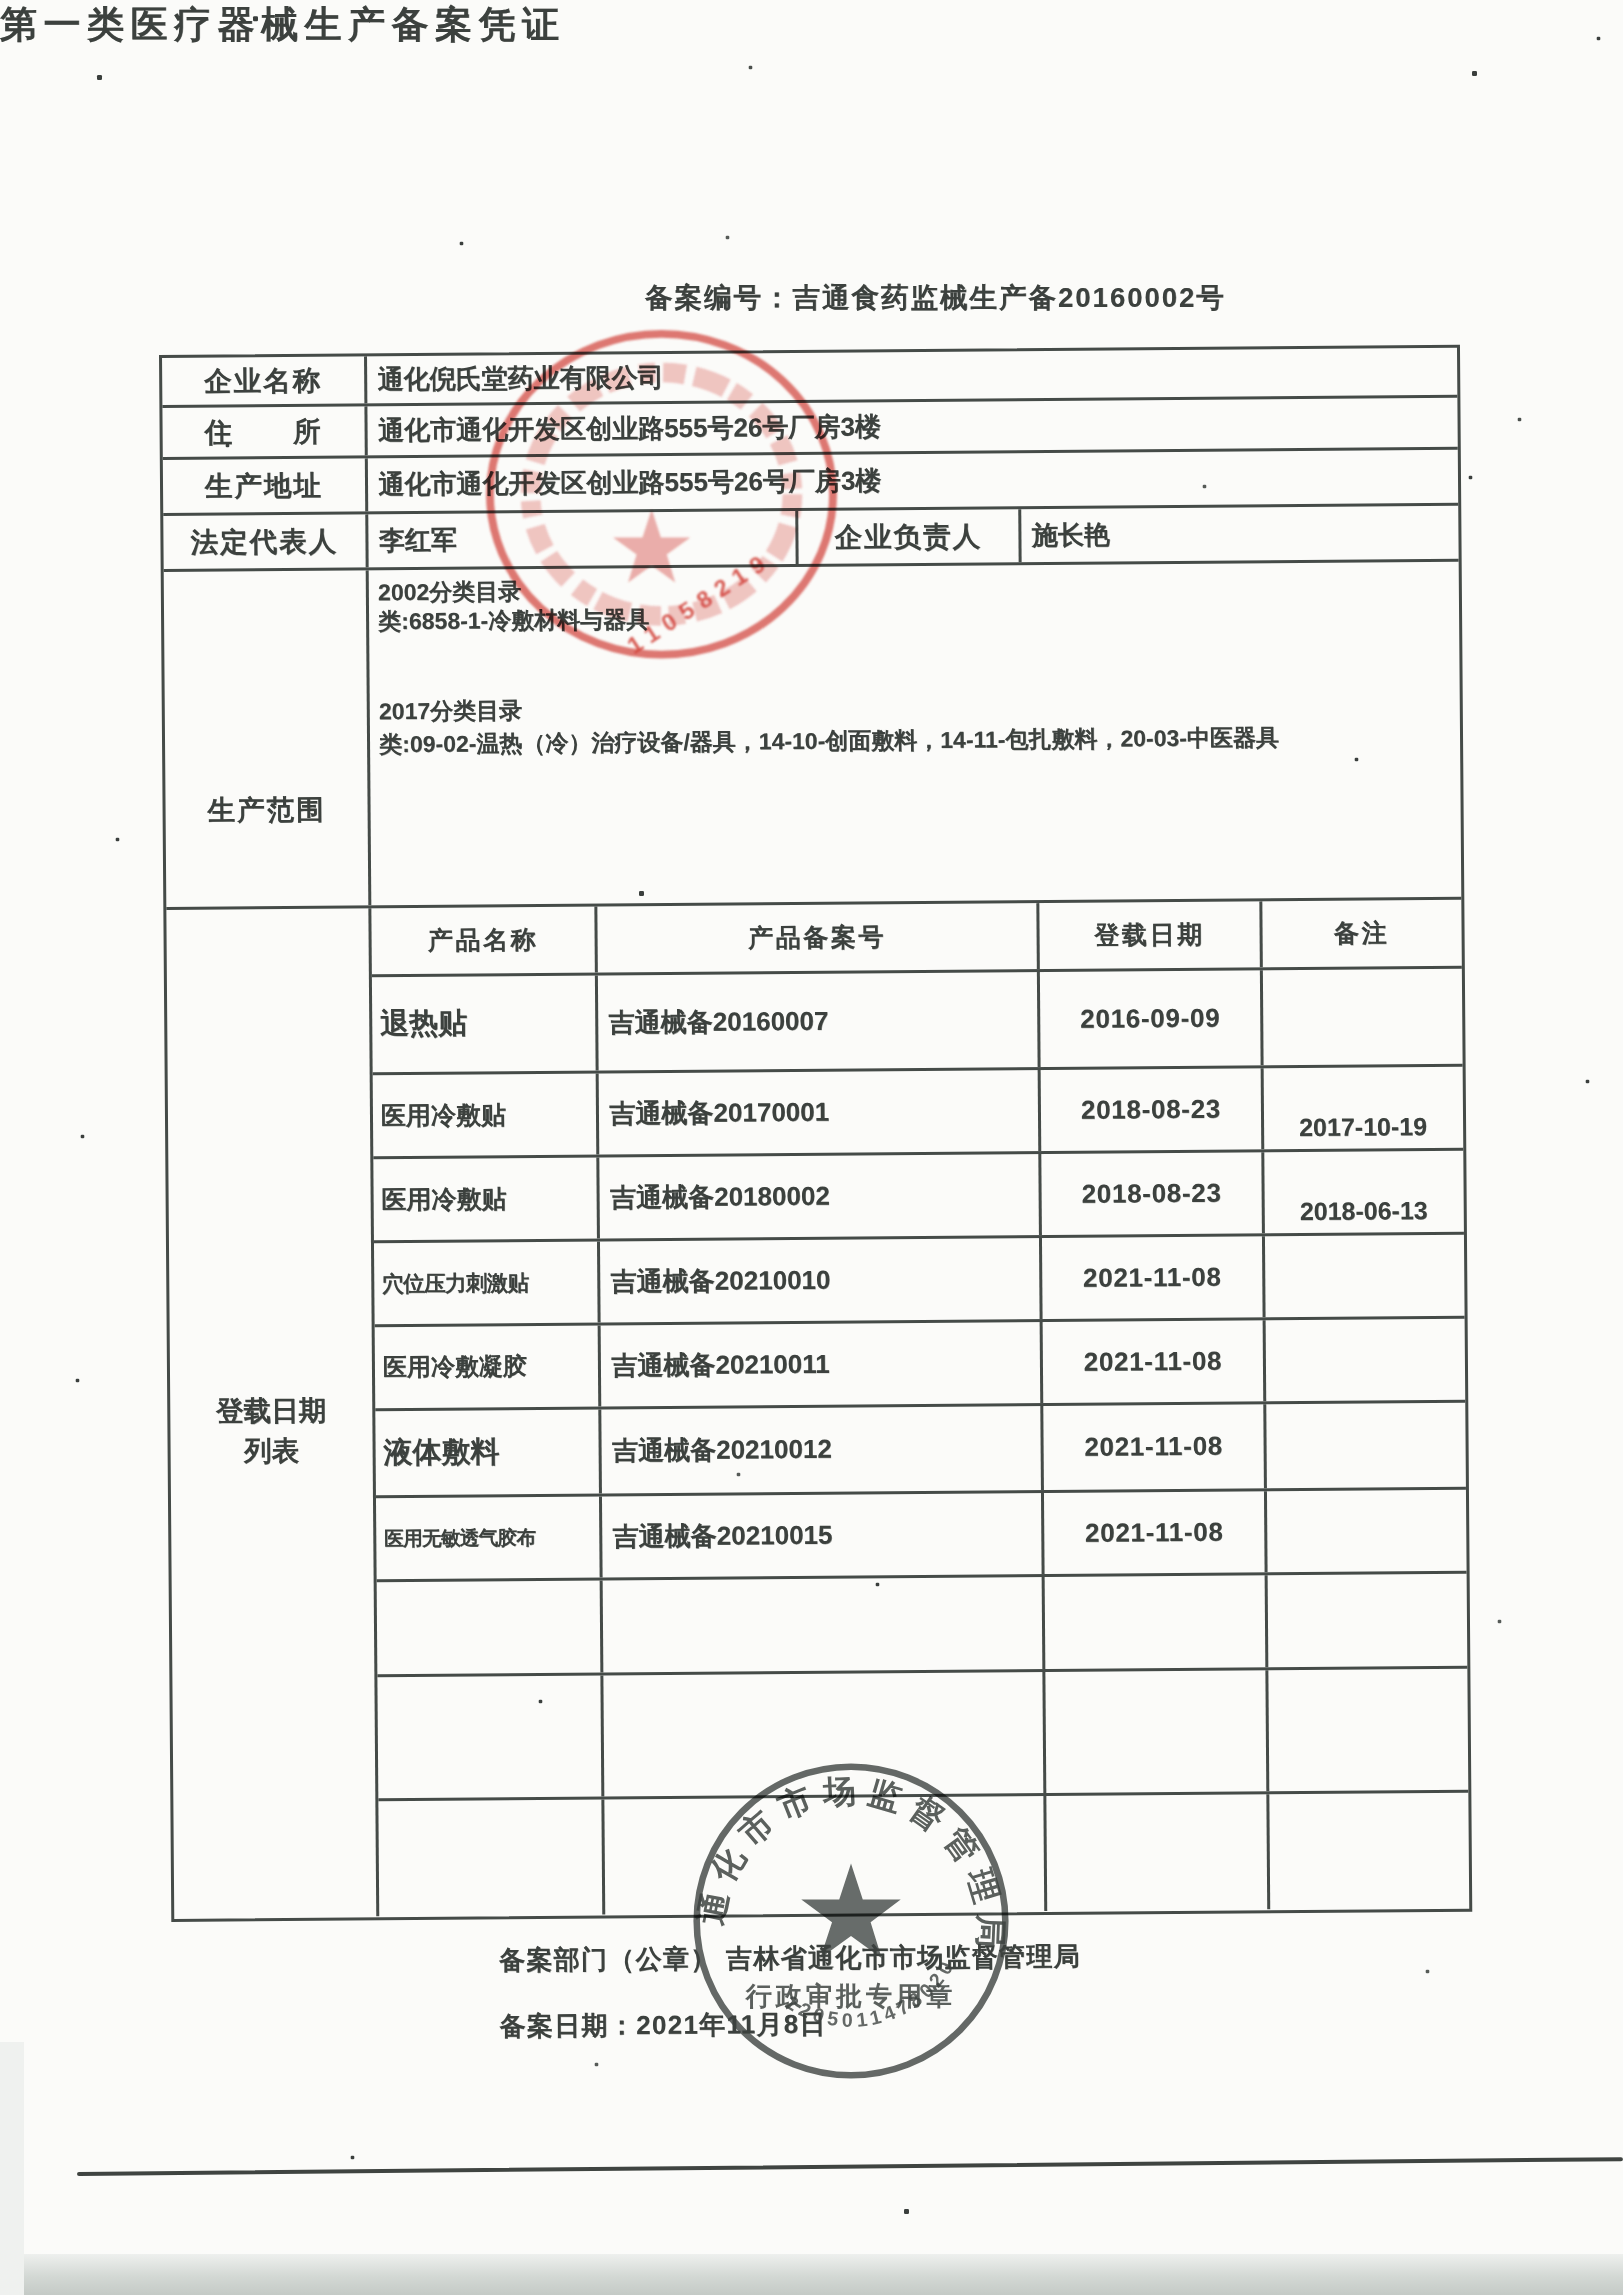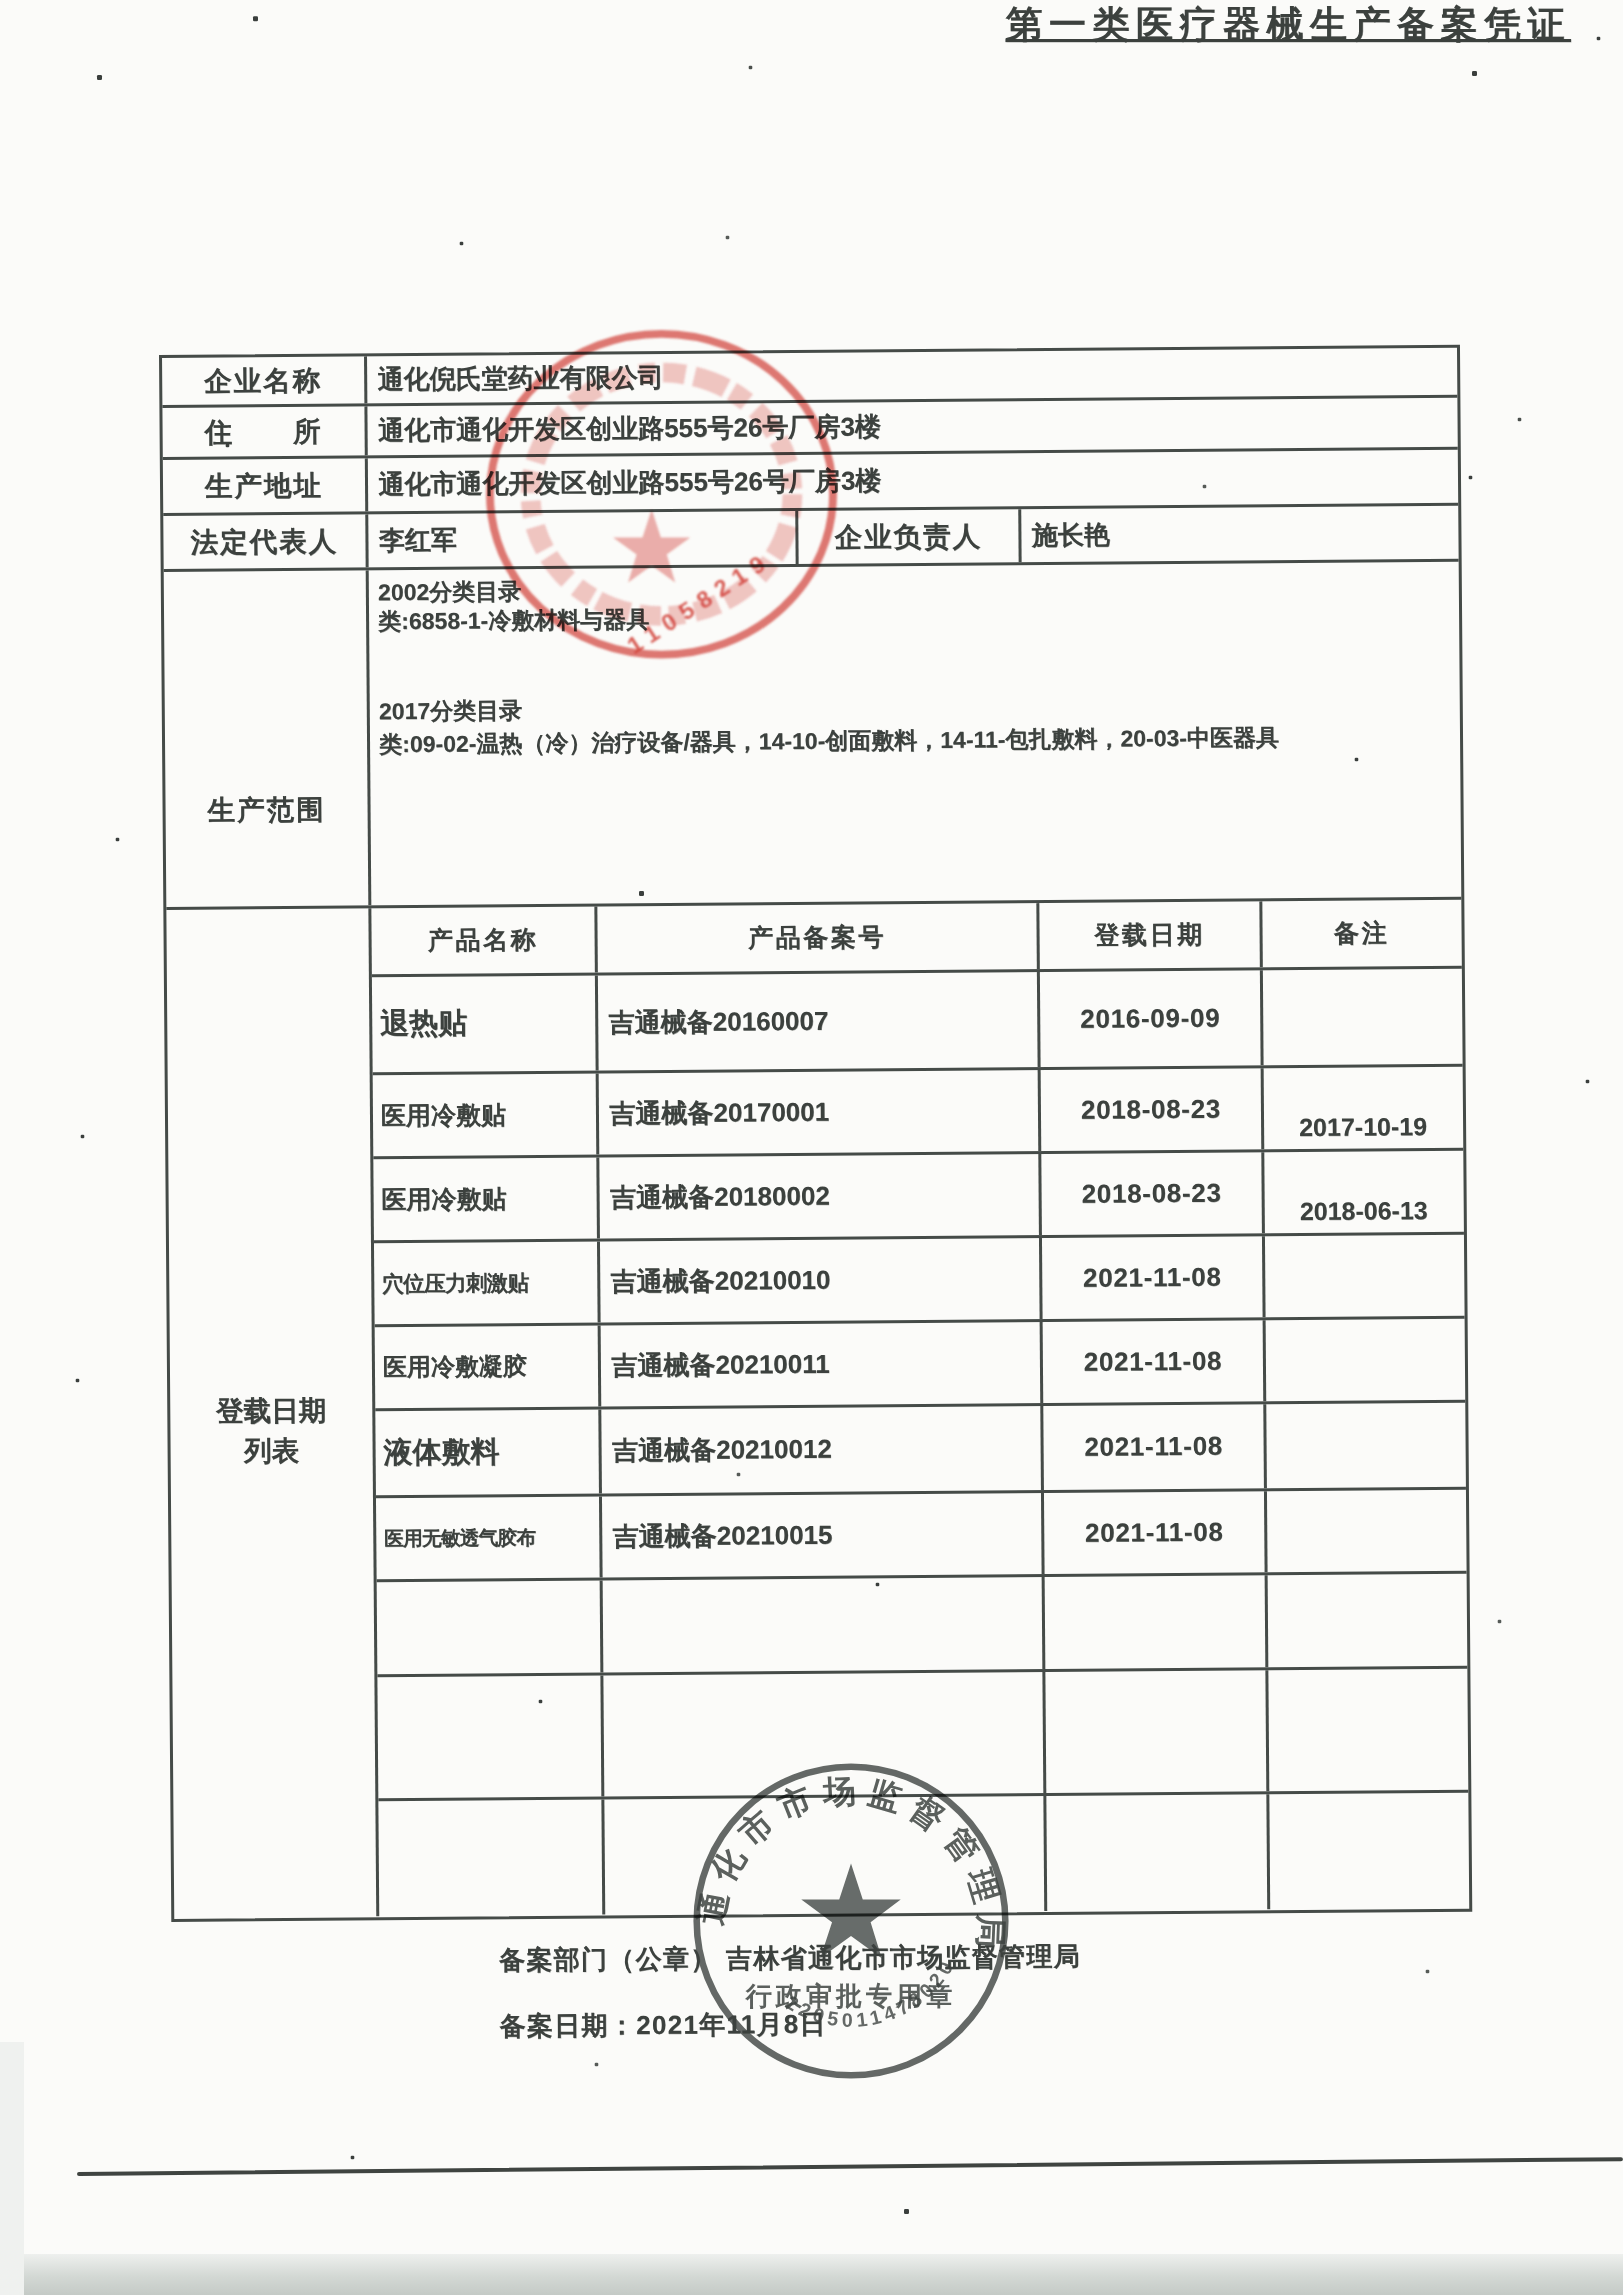--- a/index.html
+++ b/index.html
@@ -1,21 +1,21 @@
 <!DOCTYPE html>
 <html style="font-size:10.5px"><head>
 <meta charset="utf-8">
 <style>
   html,body{margin:0;padding:0;background:#e7e9e7;}
   #sheet{position:relative;width:1623px;height:2295px;background:#fbfbf9;overflow:hidden;
          font-family:"Liberation Sans","DejaVu Sans",sans-serif;color:#3c413e;}
   .ink{color:#3c413e;text-shadow:0.4px 0.4px 0.5px rgba(56,61,58,.5);}
   
-  .title{position:absolute;left:0;top:300;width:1571px;text-align:right;
-         font-size:37px;font-weight:bold;letter-spacing:6.5px;text-decoration:underline;}
+  .title{position:absolute;left:0;top:300;width:1571px;text-align:left;
+         font-size:37px;font-weight:bold;letter-spacing:6.5px;}
   .subtitle{position:absolute;left:645px;top:280px;font-size:27.5px;font-weight:bold;letter-spacing:2px;}
   
   #main-table{position:absolute;left:159px;top:355px;width:1301px;height:1567px;
               border:3.3px solid #454b48;box-sizing:border-box;
               transform:rotate(-0.45deg);transform-origin:0 0;background:transparent;}
   .trow{display:flex;border-bottom:3.3px solid #454b48;box-sizing:border-box;}
   .tcell{box-sizing:border-box;display:flex;align-items:center;font-weight:bold;
          padding-left:10.5px;font-size:26px;overflow:hidden;white-space:nowrap;}
   .tlbl{justify-content:center;padding-left:0;font-size:27.5px;letter-spacing:2px;}
   .bR{border-right:3.3px solid #454b48;}
@@ -62,20 +62,21 @@
       877px 1584px 0 1.3px #3a3f3d,540px 1701px 0 1.3px #3a3f3d,1499px 1621px 0 1.3px #565b58,
       352px 2157px 0 1.3px #3a3f3d,906px 2211px 0 2px #3a3f3d,596px 2064px 0 1.3px #565b58,
       1427px 1971px 0 1.3px #565b58;}
 </style>
 </head>
 <body>
 
 <div id="sheet">
 
   <div class="title ink">第一类医疗器械生产备案凭证</div>
+  <div class="subtitle ink"><span>备案编号：</span><span>吉通食药监械生产备20160002号</span></div>
 
   <div id="main-table">
 
     <div class="trow" style="height:50px">
       <div class="tcell tlbl bR ink" style="width:205px">企业名称</div>
       <div class="tcell ink" style="flex:1">通化倪氏堂药业有限公司</div>
     </div>
     <div class="trow" style="height:52px">
       <div class="tcell tlbl bR ink" style="width:205px">住　　所</div>
       <div class="tcell ink" style="flex:1">通化市通化开发区创业路555号26号厂房3楼</div>

